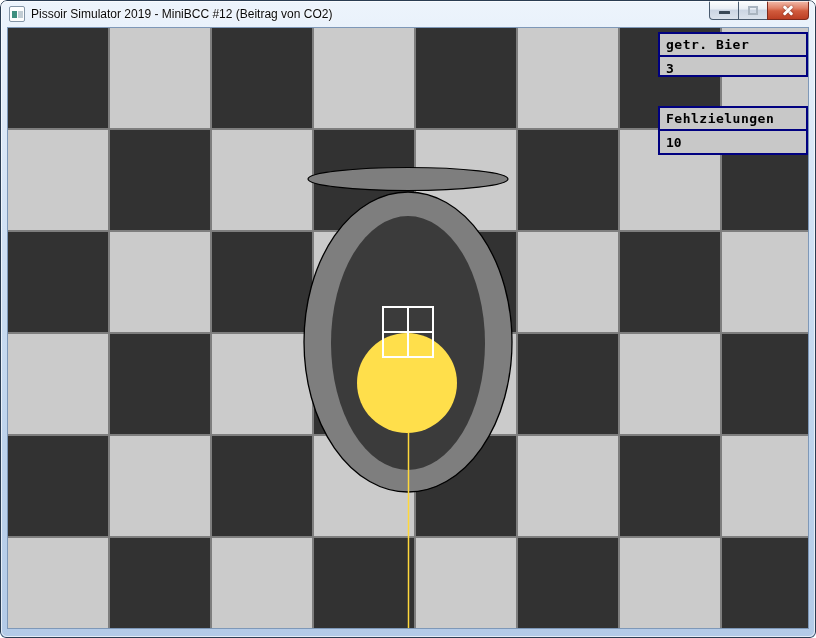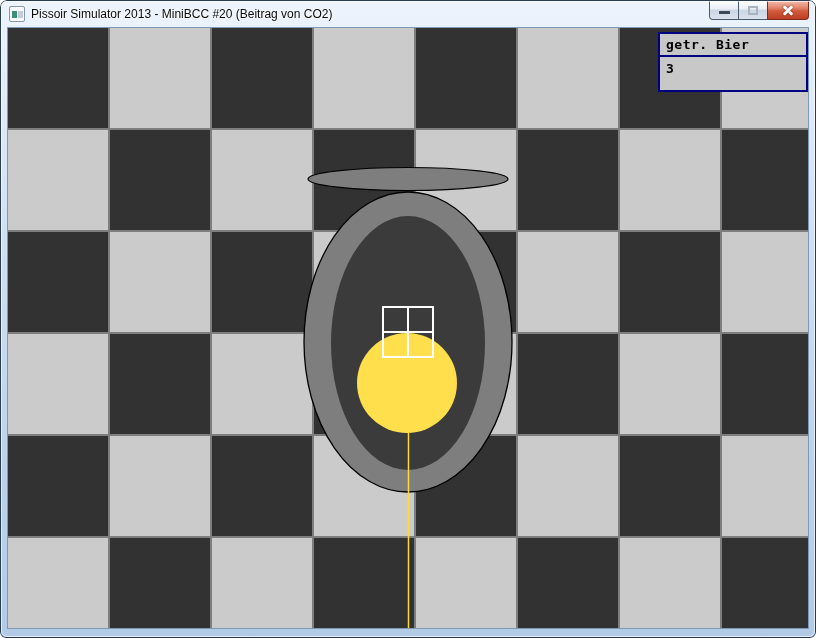--- a/index.html
+++ b/index.html
@@ -74,42 +74,42 @@
   
   .hud-panel{
     position:absolute;left:650px;width:150px;
     background:#C8C8C8;border:2px solid #000080;
     z-index:3;
     font-family:"DejaVu Sans Mono", monospace;
     font-weight:bold;font-size:13px;color:#000;
   }
   .hud-panel .row-label{height:23px;border-bottom:2px solid #000080;display:flex;align-items:center;padding-left:6px;letter-spacing:0.5px;white-space:nowrap;}
   .hud-panel .row-value{height:22px;display:flex;align-items:center;padding-left:6px;}
-  .panel-beer{top:4px;height:60px;}
+  .panel-beer{top:4px;height:45px;}
   .panel-misses{top:78px;height:49px;}
   .panel-bladder{top:151px;height:50px;}
   .panel-bladder .row-label{height:24px;}
   .bar-row{position:relative;height:22px;}
   .bladder-bar{
     position:absolute;left:6px;top:3px;width:138px;height:14px;
     background:#F8F8F8;border:1px solid #000;
   }
   .bladder-fill{height:100%;background:#000;}
 </style>
 </head>
 <body>
 
 <div class="window">
 
   <div class="titlebar">
     <div class="title-icon">
       <span class="pane-left"></span>
       <span class="pane-right"></span>
     </div>
-    <div class="title-text">Pissoir Simulator 2013 - MiniBCC #20 (Beitrag von CO2)</div>
+    <div class="title-text">Pissoir Simulator 2019 - MiniBCC #12 (Beitrag von CO2)</div>
     <div class="caption-buttons">
       <div class="cap-btn min" title="">
         <span class="glyph-min"></span>
       </div>
       <div class="cap-btn max">
         <span class="glyph-max"></span>
       </div>
       <div class="cap-btn close">
         <span class="glyph-close">
             <i class="a"></i>
@@ -185,19 +185,23 @@
         <line x1="375" y1="304" x2="425" y2="304"></line>
       </g>
       <line x1="400.5" y1="404" x2="400.5" y2="600" stroke-width="1.5" stroke="#FFD83C"></line>
     </svg>
 
     <div class="hud-panel panel-beer">
       <div class="row-label">getr. Bier</div>
       <div class="row-value">3</div>
     </div>
 
+    <div class="hud-panel panel-misses">
+      <div class="row-label">Fehlzielungen</div>
+      <div class="row-value">10</div>
+    </div>
 
 
   </div>
 
   <div class="frame-outline"></div>
   <div class="frame-highlight"></div>
 </div>
 
 </body></html>

